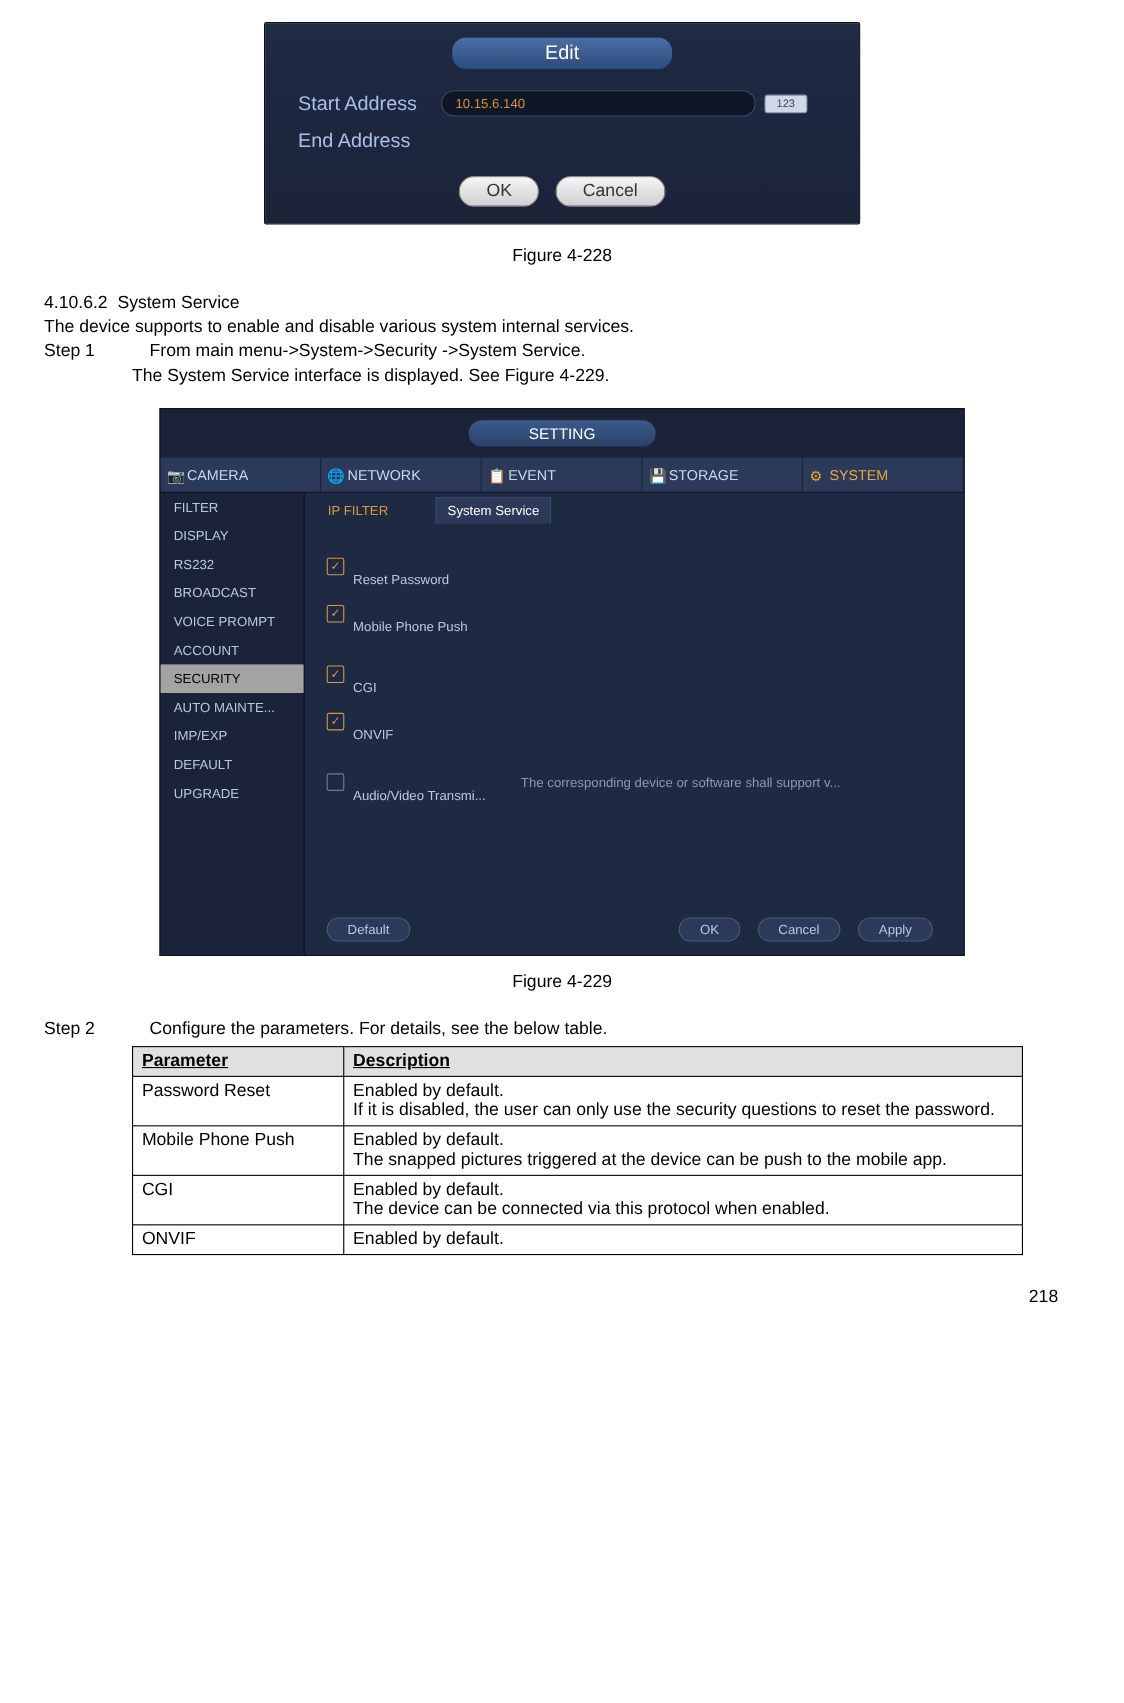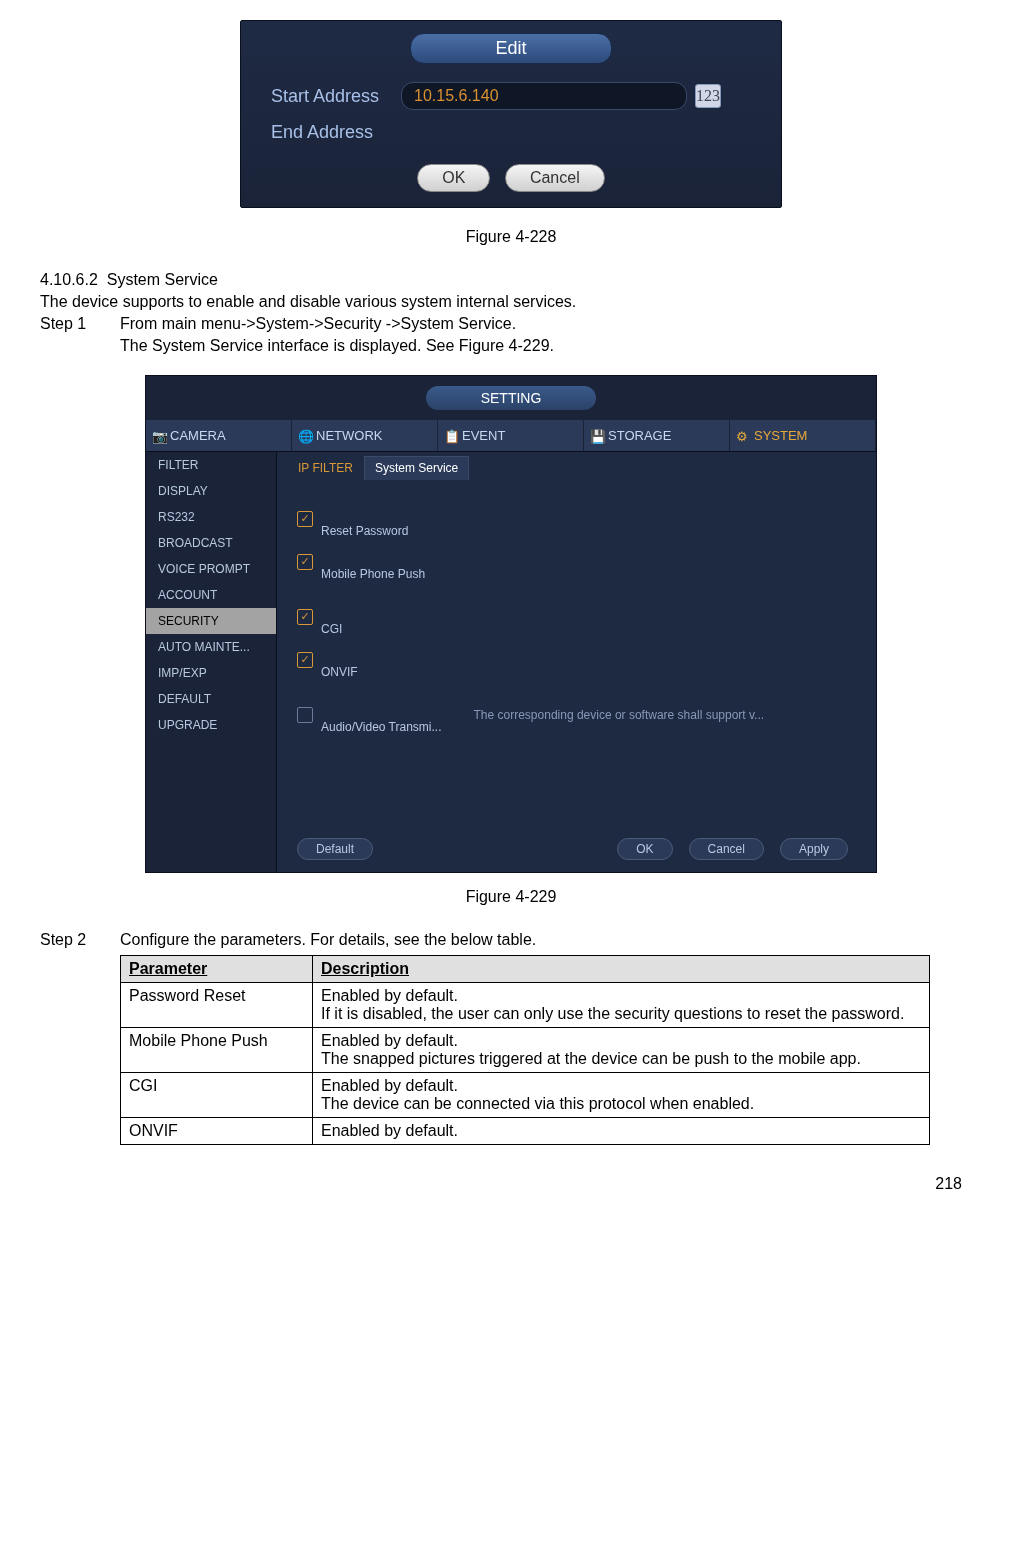--- a/index.html
+++ b/index.html
@@ -38,34 +38,33 @@
   color: #a8c0e8;
   width: 130px;
   font-size: 18px;
 }
 .edit-input {
   background: #0f1726;
   border: 1px solid #3a4a6a;
   border-radius: 12px;
   padding: 4px 12px;
   color: #cc9040;
-  font-size: 16px;
+  font-size: 12px;
   width: 260px;
 }
 .edit-input.orange { color: #d89030; }
 .edit-input.white { color: #ccc; }
 .badge-123 {
   background: #d0d8e8;
   color: #445;
-  font-size: 16px;
-  padding: 2px 0;
+  font-size: 10px;
+  padding: 2px 10px;
   border-radius: 3px;
   margin-left: 8px;
   border: 1px solid #8898b8;
-  font-family: Liberation Serif, serif;
 }
 .edit-buttons { text-align: center; margin-top: 15px; }
 .pill-btn {
   display: inline-block;
   background: linear-gradient(#f5f5f5, #d0d0d0);
   border: 1px solid #888;
   border-radius: 14px;
   padding: 4px 24px;
   font-size: 16px;
   color: #333;
@@ -112,21 +111,21 @@
   background: #1a2338;
   border-right: 1px solid #0a0f1d;
 }
 .sidebar-item {
   color: #b8c8e0;
   font-size: 12px;
   padding: 6px 12px;
 }
 .sidebar-item.active { background: #a3a3a3; color: #000; }
 .content-area { flex: 1; background: #1e2a42; padding: 0; position: relative; }
-.sub-tabs { display: flex; padding: 4px 10px 0; }
+.sub-tabs { display: flex; padding: 4px 10px 0; gap: 32px; }
 .sub-tab {
   font-size: 12px;
   padding: 4px 10px;
   color: #d89838;
   border: 1px solid transparent;
 }
 .sub-tab.active {
   background: #2a3a58;
   color: #fff;
   border: 1px solid #3a4a68;
@@ -182,21 +181,21 @@
 }
 table.params th, table.params td {
   border: 1px solid #000;
   padding: 4px 8px;
   text-align: left;
   vertical-align: top;
   font-size: 16px;
 }
 table.params th { background: #e0e0e0; font-weight: bold; text-decoration: underline; }
 table.params td.param-col { width: 175px; margin-left: 40px; }
-.step-row { display: flex; gap: 20px; margin: 4px 0; }
+.step-row { display: flex; gap: 36px; margin: 4px 0; }
 .step-label { width: 60px; }
 .page-num { text-align: right; margin-top: 30px; font-size: 16px; padding-right: 20px; }
 </style>
 </head>
 <body>
 
 <div class="edit-dialog">
   <div class="edit-title">Edit</div>
   <div class="edit-row">
     <span class="edit-label">Start Address</span>

